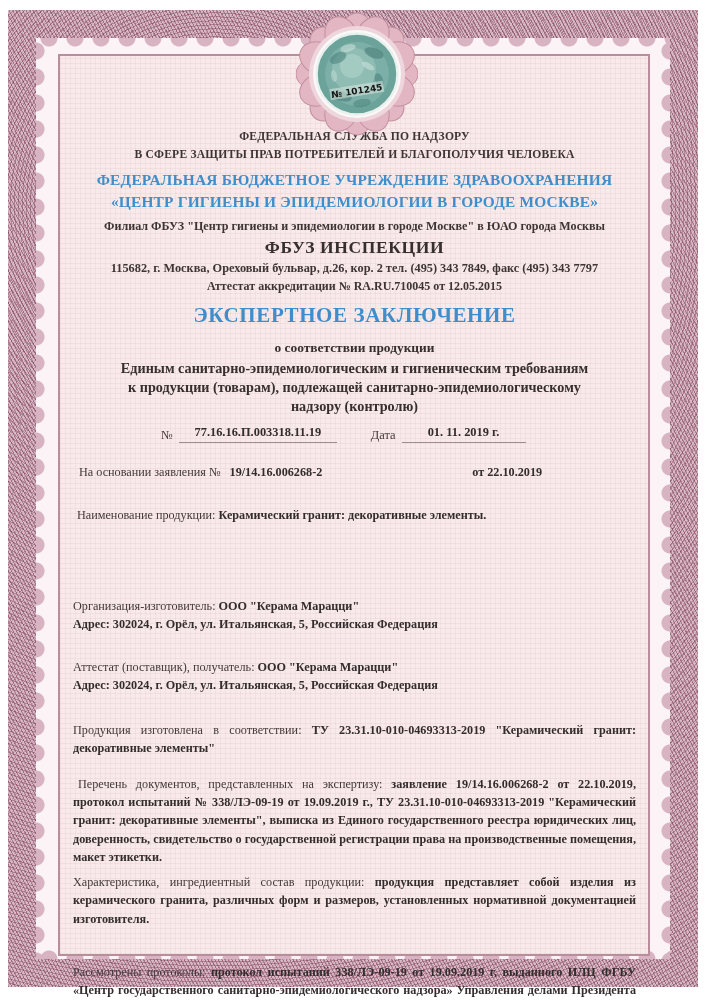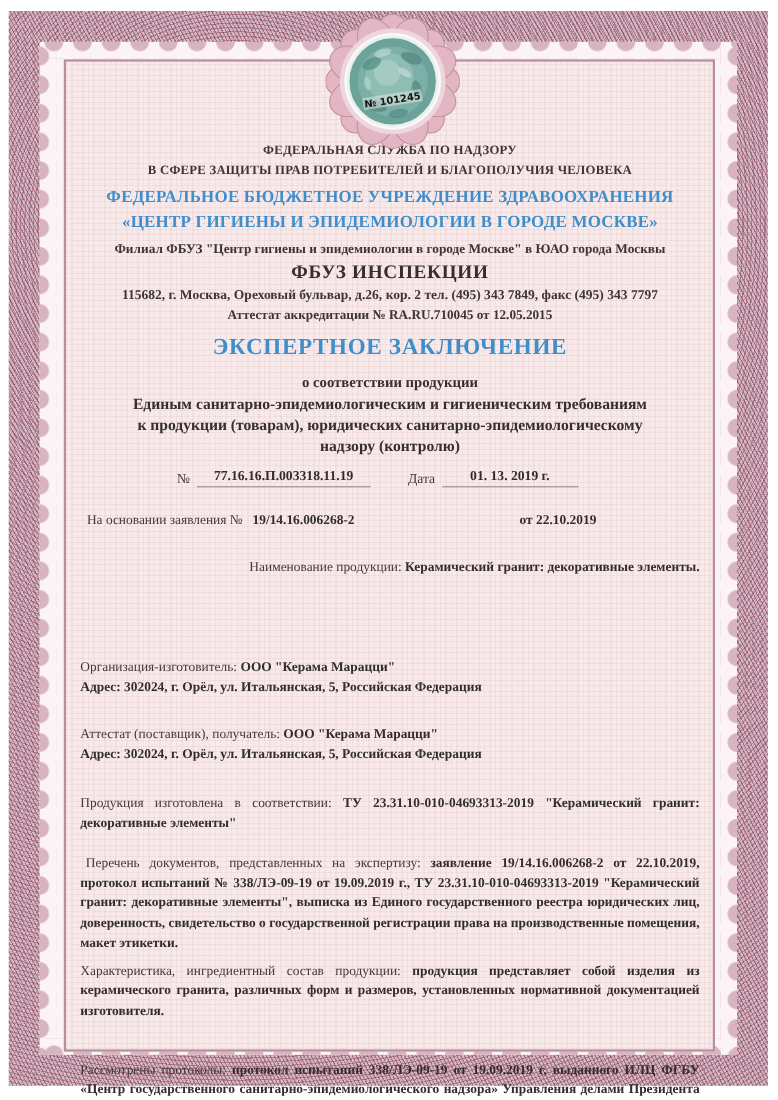--- a/index.html
+++ b/index.html
@@ -52,21 +52,21 @@
   .dlbl{margin-left:34px;}
   .nline.second{width:118px;margin-left:6px;}
 
   .approw{display:flex;margin:22px 0 16px 6px;font-size:12.2px;align-items:baseline;}
   .approw .val{font-weight:bold;margin-left:9px;color:#332c2d;}
   .approw .from{font-weight:bold;margin-left:150px;color:#332c2d;}
 
   .para{font-size:12.2px;line-height:1.5;}
   .para .val{font-weight:bold;color:#332c2d;}
   .just{text-align:justify;}
-  .product{margin-top:26px;margin-left:4px;text-align:right;}
+  .product{margin-top:26px;margin-left:4px;}
   .manu{margin-top:73px;}
   .impo{margin-top:24px;}
   .acco{margin-top:27px;}
   .docs{margin-top:17px;text-indent:5px;}
   .chars{margin-top:7px;}
   .prot{margin-top:35px;}
   .addrline{font-weight:bold;color:#332c2d;}
 </style>
 </head>
 <body>
@@ -118,39 +118,39 @@
       </g>
     </svg>
   </div>
 
   <div class="inner">
     <div class="content">
 
       <p class="hdr1 c">ФЕДЕРАЛЬНАЯ СЛУЖБА ПО НАДЗОРУ</p>
       <p class="hdr1 c" style="margin-top:0;">В СФЕРЕ ЗАЩИТЫ ПРАВ ПОТРЕБИТЕЛЕЙ И БЛАГОПОЛУЧИЯ  ЧЕЛОВЕКА</p>
 
-      <p class="hdr-blue c">ФЕДЕРАЛЬНОЕ БЮДЖЕТНОЕ УЧРЕЖДЕНИЕ ЗДРАВООХРАНЕНИЯ</p>
+      <p class="hdr-blue c">ФЕДЕРАЛЬНАЯ БЮДЖЕТНОЕ УЧРЕЖДЕНИЕ ЗДРАВООХРАНЕНИЯ</p>
       <p class="hdr-blue c" style="margin-top:0;">«ЦЕНТР ГИГИЕНЫ И ЭПИДЕМИОЛОГИИ В ГОРОДЕ МОСКВЕ»</p>
 
       <p class="branch c">Филиал ФБУЗ "Центр гигиены и эпидемиологии в городе Москве" в ЮАО города  Москвы</p>
       <p class="organ c">ФБУЗ ИНСПЕКЦИИ</p>
       <p class="addr c">115682, г. Москва, Ореховый бульвар,  д.26, кор. 2  тел. (495) 343 7849, факс (495) 343 7797</p>
       <p class="accred c">Аттестат аккредитации № RA.RU.710045 от 12.05.2015</p>
 
       <p class="title c">ЭКСПЕРТНОЕ ЗАКЛЮЧЕНИЕ</p>
       <p class="sub1 c">о  соответствии продукции</p>
       <p class="subreq c">Единым санитарно-эпидемиологическим и гигиеническим требованиям</p>
-      <p class="subreq c" style="margin-top:0;">к продукции (товарам), юридических санитарно-эпидемиологическому</p>
+      <p class="subreq c" style="margin-top:0;">к продукции (товарам), подлежащей санитарно-эпидемиологическому</p>
       <p class="subreq c" style="margin-top:0;">надзору (контролю)</p>
 
       <div class="numrow">
         <span>№</span>
         <span class="nline first">77.16.16.П.003318.11.19</span>
         <span class="dlbl">Дата</span>
-        <span class="nline second">01. 13. 2019 г.</span>
+        <span class="nline second">01. 11. 2019 г.</span>
       </div>
 
       <div class="approw">
         <span>На основании заявления №</span>
         <span class="val">19/14.16.006268-2</span>
         <span class="from">от  22.10.2019</span>
       </div>
 
       <p class="para product"><span>Наименование продукции:</span> <span class="val">Керамический гранит:  декоративные элементы.</span></p>
 

